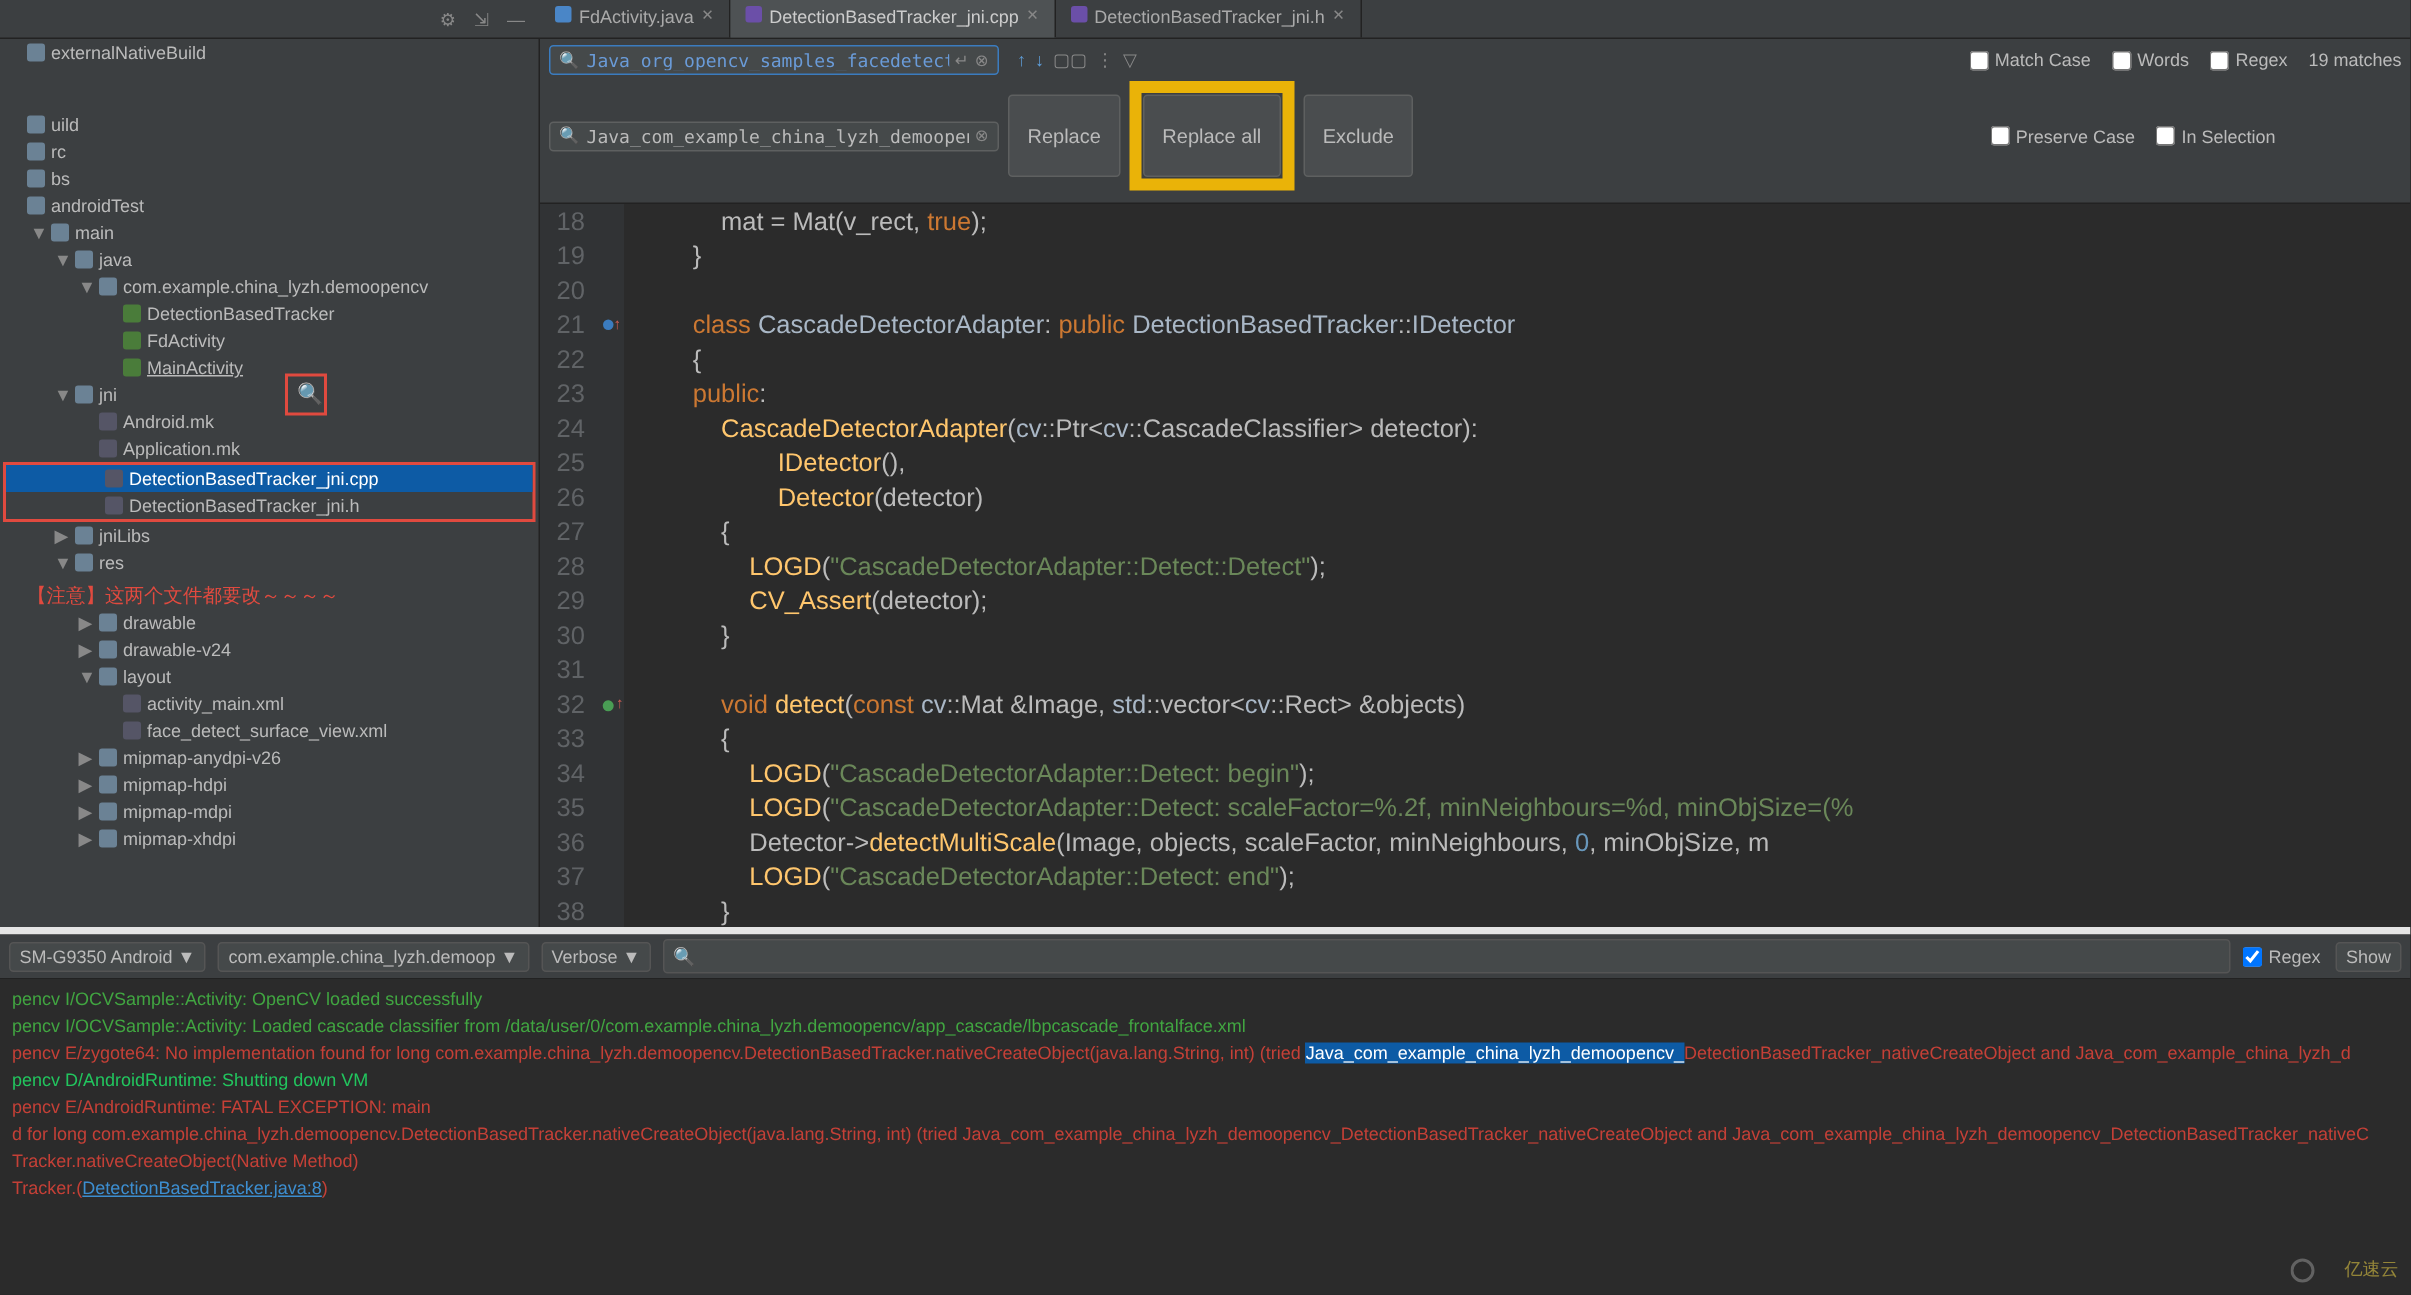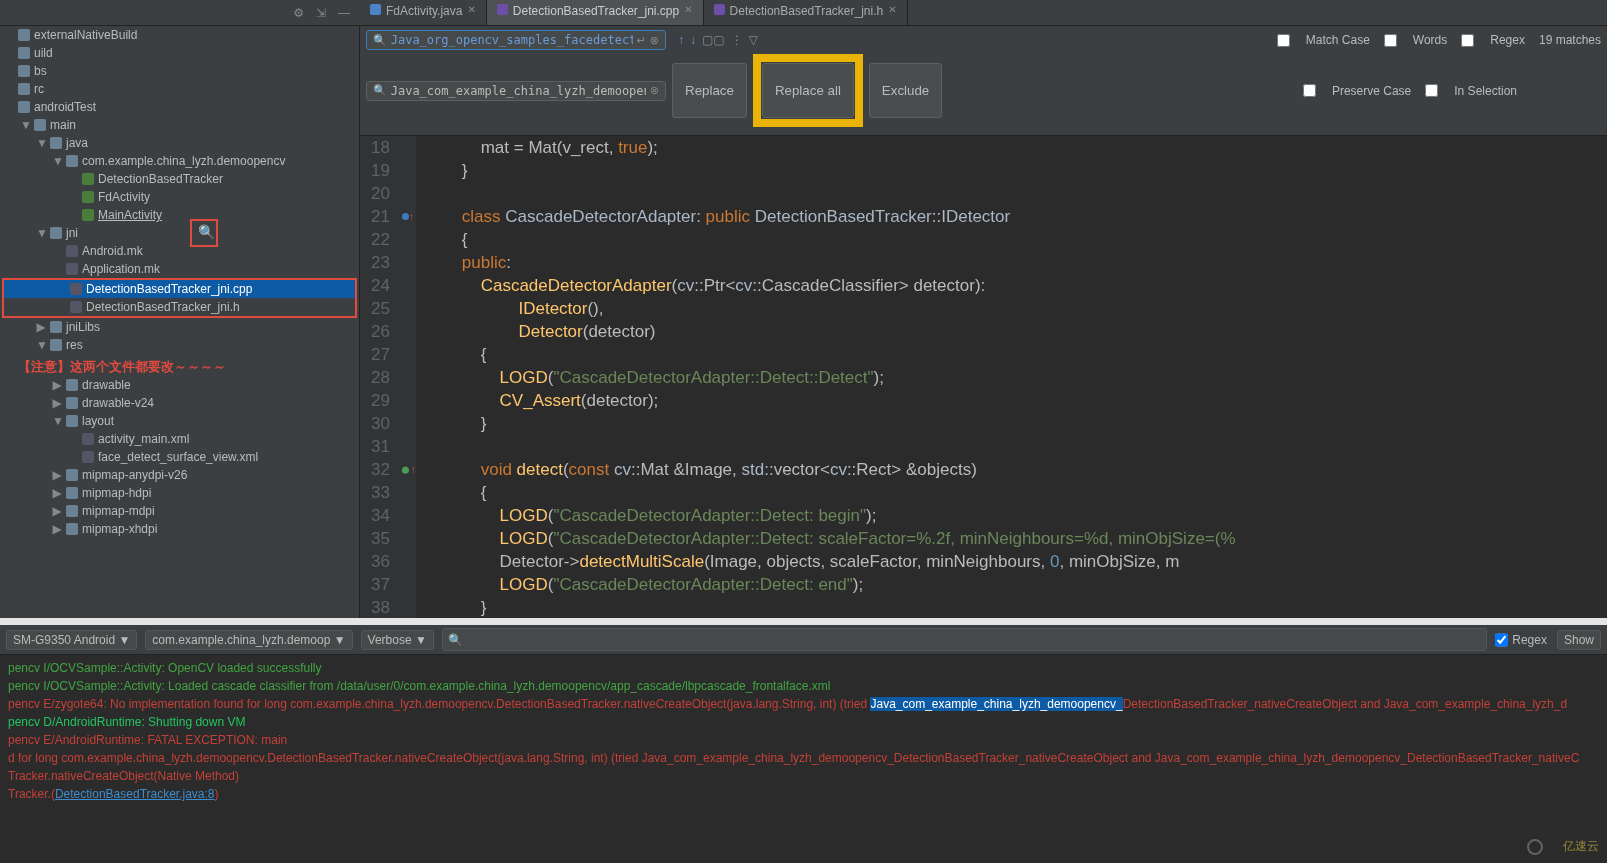--- a/index.html
+++ b/index.html
@@ -20,55 +20,55 @@
 .tree-item { display:flex; align-items:center; gap:4px; padding:2px 4px; white-space:nowrap; cursor:pointer; }
 .tree-item.selected { background:#0d5ba5; color:#fff; }
 .tree-item .arrow { width:10px; text-align:center; color:#888; }
 .tree-item .ticon { width:12px; height:12px; display:inline-block; border-radius:2px; }
 .ticon-folder { background:#6b8295; }
 .ticon-file { background:#556; }
 .ticon-class { background:#4a7c3a; border-radius:50%; }
 
 .red-box-files { border:2px solid #e04a3f; margin:0 2px; }
 .red-box-search { position:absolute; border:2px solid #e04a3f; width:28px; height:28px; left:190px; top:-5px; }
-.red-note { color:#e04a3f; font-weight:bold; padding-left:18px; margin-top:4px; font-size:13px; }
+.red-note { color:#e04a3f; font-weight:normal; padding-left:18px; margin-top:4px; font-size:13px; }
 
 .editor-area { flex:1; display:flex; flex-direction:column; min-width:0; background:#2b2b2b; }
 .search-replace-bar { background:#3c3f41; padding:4px 6px; border-bottom:1px solid #222; }
 .sr-row { display:flex; align-items:center; gap:6px; margin-bottom:4px; }
 .sr-input-wrap { display:flex; align-items:center; background:#45494a; border:1px solid #5e6060; border-radius:3px; padding:2px 6px; flex:0 0 300px; gap:4px; }
 .sr-input-wrap.focus-blue { border:1px solid #3b7cbf; }
 .sr-input { background:transparent; border:none; color:#6a9bd8; font-family:monospace; font-size:12px; flex:1; outline:none; }
 .sr-icon { color:#888; font-size:11px; }
 .sr-btn { background:#4a4d4f; color:#bbb; border:1px solid #5e6060; border-radius:3px; padding:19px 12px; cursor:pointer; }
 .red-box-replace-all { border:8px solid #eab308; padding:1px; }
 .nav-arrows { display:flex; gap:6px; color:#5e9cd6; margin-left:6px; }
 .nav-arrows span { cursor:pointer; }
 .checks { display:flex; align-items:center; gap:14px; color:#bbb; font-size:12px; }
-.checks label { display:flex; align-items:center; gap:16px; cursor:pointer; }
+.checks label { display:flex; align-items:center; gap:4px; cursor:pointer; }
 .checks input { accent-color:#666; }
 .matches-info { color:#bbb; }
 
 .code-area { flex:1; display:flex; overflow:auto; font-family:"Consolas","Monaco",monospace; font-size:17px; line-height:23px; }
 .gutter { background:#313335; color:#606366; text-align:right; padding:0 10px 0 6px; user-select:none; min-width:40px; }
 .gutter .gline { height:23px; display:flex; align-items:center; justify-content:flex-end; gap:4px; }
 .marker-col { width:16px; background:#313335; }
 .marker-col .mark { height:23px; display:flex; align-items:center; justify-content:center; }
 .mark-green { color:#499c54; }
 .mark-red { color:#cc5b53; font-size:10px; }
 .mark-blue { width:7px; height:7px; border-radius:50%; background:#3b7cbf; }
 .code-lines { padding-left:8px; white-space:pre; }
 .code-lines .cl { height:23px; }
 .kw { color:#cc7832; }
 .fn { color:#ffc66d; }
 .str { color:#6a8759; }
 .ident { color:#a9b7c6; }
 .num { color:#6897bb; }
 
-.bottom-panel { height:245px; border-top:7px solid #e5e5e5; display:flex; flex-direction:column; background:#2b2b2b; }
+.bottom-panel { height:245px; border-top:5px solid #e5e5e5; display:flex; flex-direction:column; background:#2b2b2b; }
 .log-toolbar { height:30px; background:#3c3f41; display:flex; align-items:center; padding:0 6px; gap:8px; border-bottom:1px solid #222; }
 .log-select { background:#45494a; color:#bbb; border:1px solid #555; border-radius:3px; padding:2px 6px; font-size:12px; cursor:pointer; display:flex; align-items:center; gap:4px; }
 .log-search { flex:1; background:#45494a; border:1px solid #555; border-radius:3px; padding:3px 6px; color:#bbb; display:flex; align-items:center; gap:4px; }
 .log-search input { background:transparent; border:none; outline:none; color:#bbb; flex:1; }
 .log-right { display:flex; align-items:center; gap:10px; margin-left:auto; }
 .logcat { flex:1; overflow:auto; padding:4px 8px; font-family:"NSimSun","Courier New",monospace; font-size:12px; line-height:18px; white-space:pre; }
 .log-green { color:#41a541; }
 .log-red { color:#c44037; }
 .log-info { color:#22c55e; }
 .log-hl { background:#0d5ba5; color:#fff; }
@@ -106,34 +106,34 @@
 </div>
 
 <div class="main-row">
   <div class="project-tree">
     <div id="tree-before">
         <div class="tree-item" style="padding-left: 4px; position: relative;">
           <span class="arrow"></span>
           <span class="ticon ticon-folder"></span>
           <span>externalNativeBuild</span>
         </div>
+        <div class="tree-item" style="padding-left: 4px; position: relative; margin-top: 30px;">
+          <span class="arrow"></span>
+          <span class="ticon ticon-folder"></span>
+          <span>uild</span>
+        </div>
         <div class="tree-item" style="padding-left: 4px; position: relative;">
           <span class="arrow"></span>
           <span class="ticon ticon-folder"></span>
-          <span>uild</span>
+          <span>rc</span>
         </div>
         <div class="tree-item" style="padding-left: 4px; position: relative;">
           <span class="arrow"></span>
           <span class="ticon ticon-folder"></span>
           <span>bs</span>
-        </div>
-        <div class="tree-item" style="padding-left: 4px; position: relative;">
-          <span class="arrow"></span>
-          <span class="ticon ticon-folder"></span>
-          <span>rc</span>
         </div>
         <div class="tree-item" style="position: relative;">
           <span class="arrow"></span>
           <span class="ticon ticon-folder"></span>
           <span>androidTest</span>
         </div>
         <div class="tree-item" style="padding-left: 20px; position: relative;">
           <span class="arrow">▼</span>
           <span class="ticon ticon-folder"></span>
           <span>main</span>

